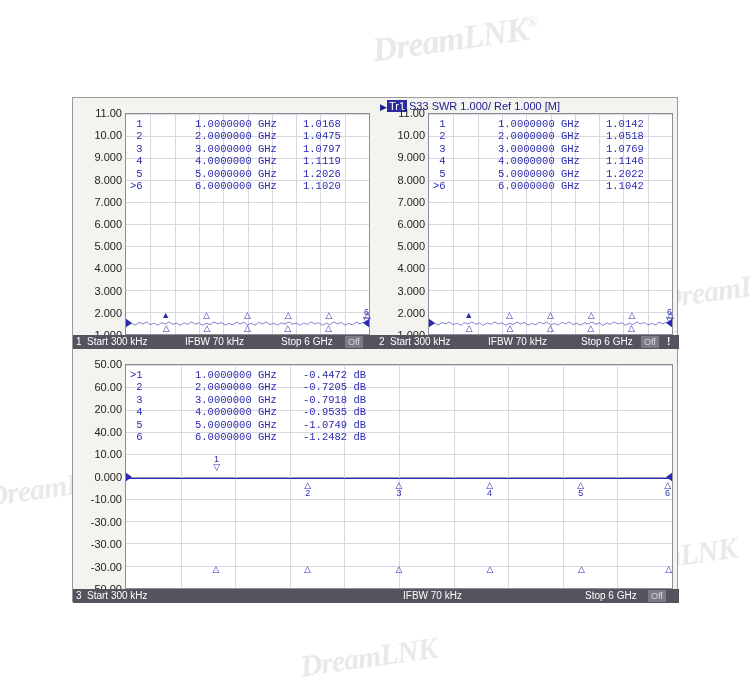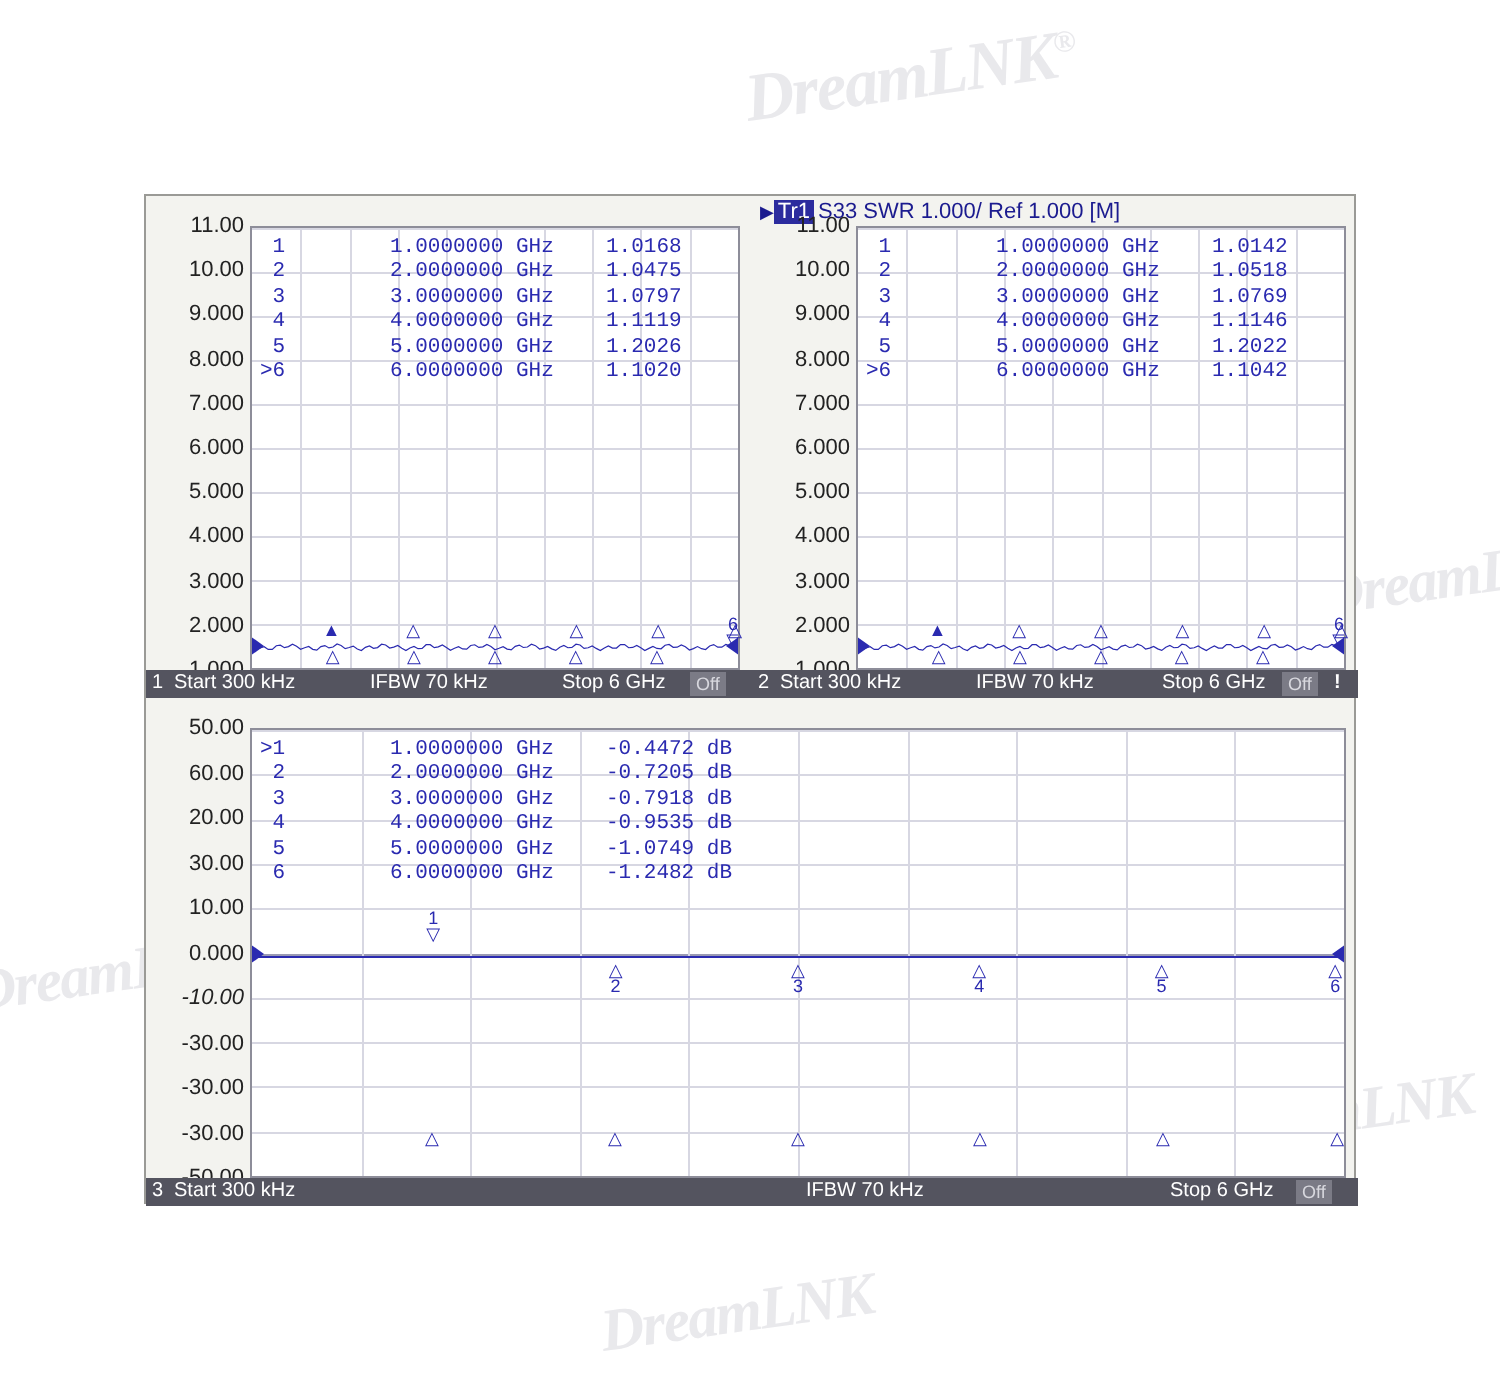--- a/index.html
+++ b/index.html
@@ -323,24 +323,24 @@
       <span class="st-bang" style="left:291px">!</span>
     </div>
   </div>
 
   <div class="pane" id="pane3">
     <div class="grid-wrap">
       <div class="ylabels" id="y3">
           <div style="top: 0%; text-align: center;">50.00</div>
           <div style="top: 10%;">60.00</div>
           <div style="top: 20%;">20.00</div>
-          <div style="top: 30%;">30.00</div>
+          <div style="top: 30%;">40.00</div>
           <div style="top: 40%;">10.00</div>
           <div style="top: 50%; text-align: right;">0.000</div>
-          <div style="top: 60%; font-style: italic;">-10.00</div>
+          <div style="top: 60%;">-10.00</div>
           <div style="top: 70%;">-30.00</div>
           <div style="top: 80%;">-30.00</div>
           <div style="top: 90%;">-30.00</div>
           <div style="top: 100%;">-50.00</div>
         </div>
       <div class="plot" id="p3">
         <div class="marker-table" id="mt3"><span class="row"><span class="idx">&gt;1</span><span class="freq">1.0000000 GHz</span><span class="val">-0.4472 dB</span></span><span class="row"><span class="idx"> 2</span><span class="freq">2.0000000 GHz</span><span class="val">-0.7205 dB</span></span><span class="row"><span class="idx"> 3</span><span class="freq">3.0000000 GHz</span><span class="val">-0.7918 dB</span></span><span class="row"><span class="idx"> 4</span><span class="freq">4.0000000 GHz</span><span class="val">-0.9535 dB</span></span><span class="row"><span class="idx"> 5</span><span class="freq">5.0000000 GHz</span><span class="val">-1.0749 dB</span></span><span class="row"><span class="idx"> 6</span><span class="freq">6.0000000 GHz</span><span class="val">-1.2482 dB</span></span></div>
         <div class="arrow-right" style="top:50%;margin-top:-5px"></div>
         <div class="arrow-left" style="top:50%;margin-top:-5px"></div>
       <div class="hline" style="top: calc(0% + 0px);"></div>

